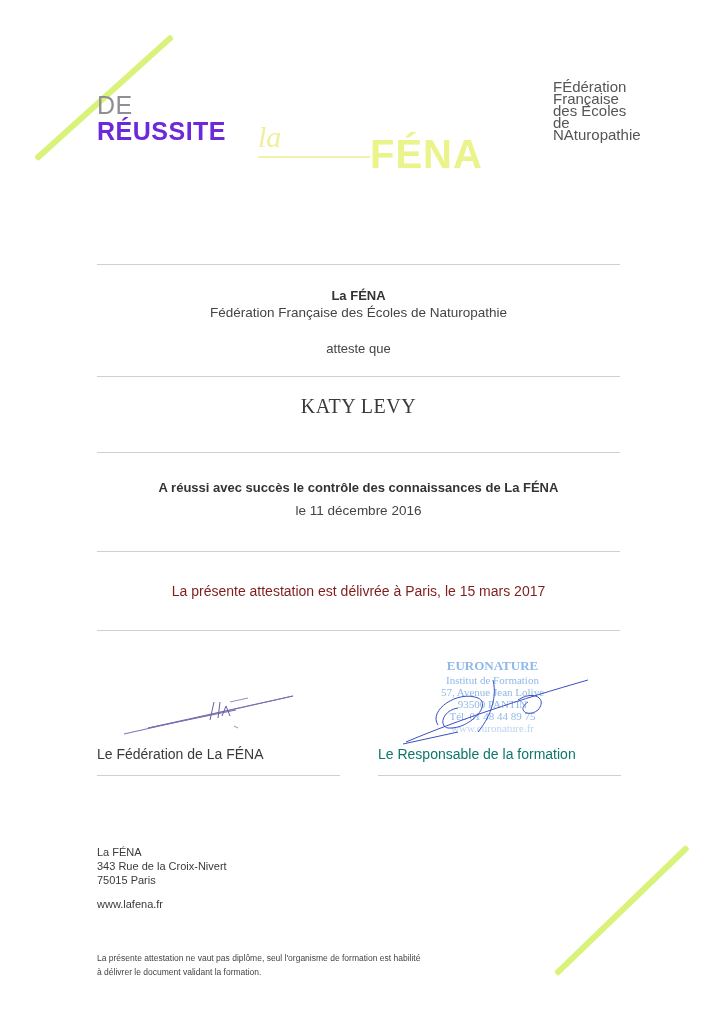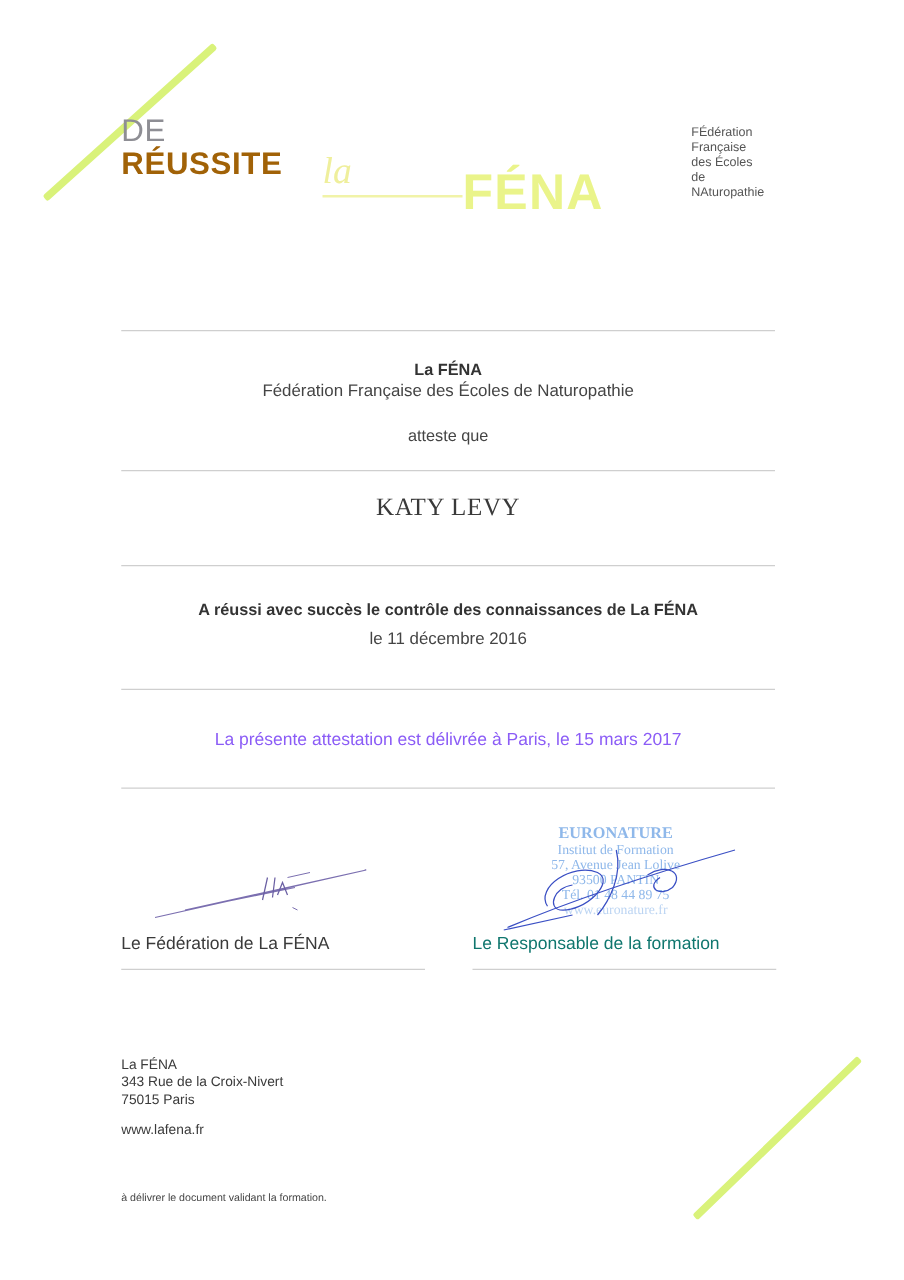--- a/index.html
+++ b/index.html
@@ -2,25 +2,25 @@
 <html><head>
 <meta charset="utf-8">
 <style>
   html, body { margin: 0; padding: 0; background: #ffffff; }
   body { width: 723px; height: 1024px; position: relative; overflow: hidden;
          font-family: "Liberation Sans", sans-serif; color: #3a3a3a; }
   .abs { position: absolute; }
   .stripe { position: absolute; height: 6px; background: #d9f27a; transform-origin: left center; border-radius: 2px; }
   .title-line { font-family: "Liberation Sans", sans-serif; font-size: 25px; letter-spacing: 0.5px; line-height: 26px; font-weight: normal; }
   .title-gray { color: #8e8e94; }
-  .title-dark { color: #a16207; font-weight: bold; }
+  .title-dark { color: #6d28d9; font-weight: bold; }
   .la-script { font-family: "Liberation Serif", serif; font-style: italic; font-size: 30px; color: #efef9c; }
   .fena-big { font-family: "Liberation Sans", sans-serif; font-weight: bold; font-size: 40px; color: #eaf48a; letter-spacing: 1px; }
   .fena-rule { height: 2px; background: #f1f3a8; }
-  .side-org { font-size: 10px; line-height: 12px; color: #555; margin-top: 20px; }
+  .side-org { font-size: 15px; line-height: 12px; color: #555; }
   .hr { position: absolute; left: 97px; width: 523px; height: 1px; background: #cfcfcf; }
   .center { position: absolute; left: 97px; width: 523px; text-align: center; }
   .sig-rule { position: absolute; height: 1px; background: #cfcfcf; }
   .small { font-size: 10px; color: #444; }
   .stamp { font-family: "Liberation Serif", serif; color: #8fb8ea; text-align: center; position: absolute; }
 </style>
 </head>
 <body>
 
 <div class="stripe" style="left:36px; top:156px; width:183px; transform: rotate(-42deg);"></div>
@@ -55,21 +55,21 @@
 
 <div class="center" style="top:395px; font-family:'Liberation Serif', serif; font-size:20px; color:#3a3a3a; letter-spacing:0.5px;">KATY LEVY</div>
 
 <div class="hr" style="top:452px;"></div>
 
 <div class="center" style="top:480px; font-size:13px; font-weight:bold; color:#333;">A réussi avec succès le contrôle des connaissances de La FÉNA</div>
 <div class="center" style="top:503px; font-size:13.5px; color:#444;">le 11 décembre 2016</div>
 
 <div class="hr" style="top:551px;"></div>
 
-<div class="center" style="top:583px; font-size:14px; color:#8b5cf6;">La présente attestation est délivrée à Paris, le 15 mars 2017</div>
+<div class="center" style="top:583px; font-size:14px; color:#7f1d1d;">La présente attestation est délivrée à Paris, le 15 mars 2017</div>
 
 <div class="hr" style="top:630px;"></div>
 
 <svg class="abs" style="left:118px; top:680px;" width="190" height="60" viewBox="0 0 190 60">
   <path d="M6 54 L175 16 L30 48 L118 30" stroke="#7b6fb0" stroke-width="1" fill="none"></path>
   <path d="M92 40 L96 22 M100 38 L102 22 M104 36 L108 26 L112 36" stroke="#6a5fa3" stroke-width="1" fill="none"></path>
   <path d="M112 22 L130 18" stroke="#7b6fb0" stroke-width="0.8" fill="none"></path>
   <path d="M116 46 L120 48" stroke="#7b6fb0" stroke-width="0.8" fill="none"></path>
 </svg>
 <div class="abs" style="left:97px; top:746px; font-size:14px; color:#3a3a3a;">Le Fédération de La FÉNA</div>
@@ -94,14 +94,15 @@
 <div class="sig-rule" style="left:378px; top:775px; width:243px;"></div>
 
 <div class="abs" style="left:97px; top:845px; font-size:11px; line-height:14px; color:#3a3a3a;">
   <div>La FÉNA</div>
   <div>343 Rue de la Croix-Nivert</div>
   <div>75015 Paris</div>
 </div>
 <div class="abs" style="left:97px; top:898px; font-size:11px; color:#3a3a3a;">www.lafena.fr</div>
 
 <div class="abs small" style="left:97px; top:951px; font-size:8.5px; line-height:14px;">
+  <div>La présente attestation ne vaut pas diplôme, seul l'organisme de formation est habilité</div>
   <div>à délivrer le document validant la formation.</div>
 </div>
 
 </body></html>

